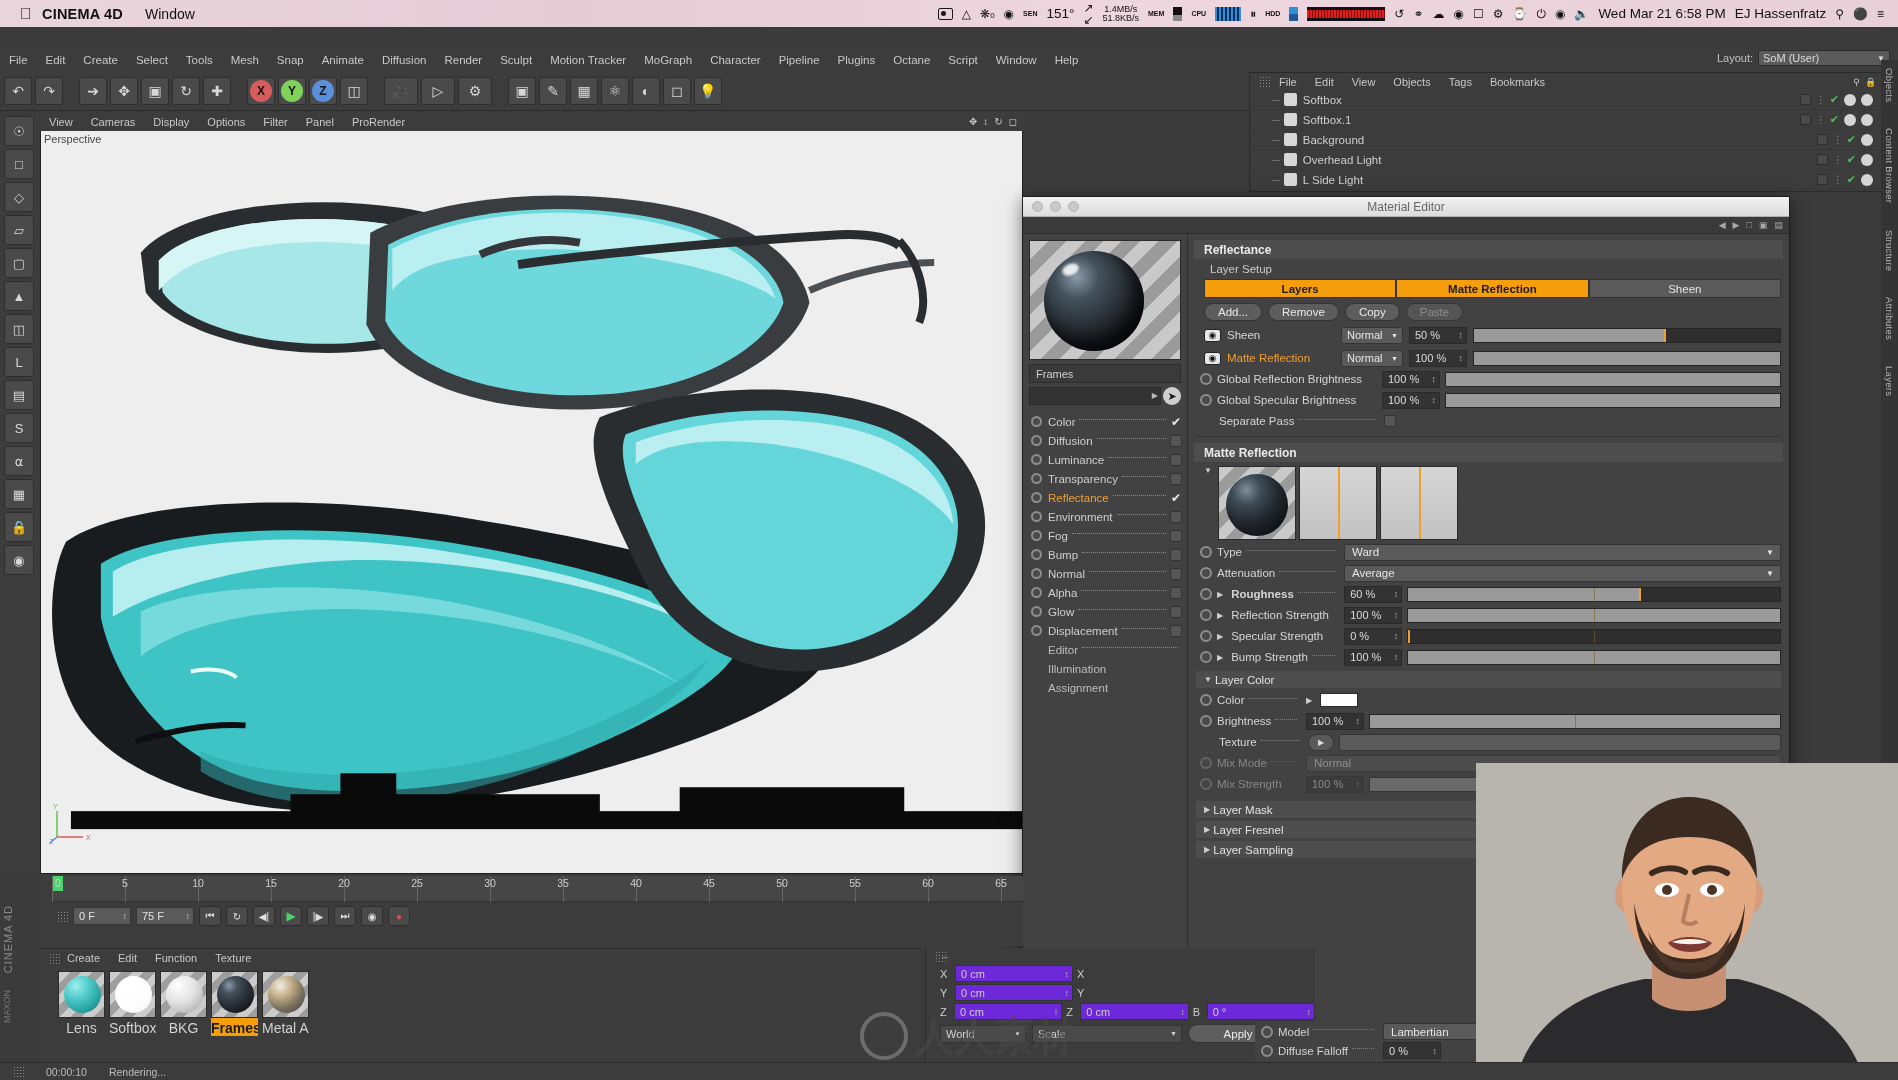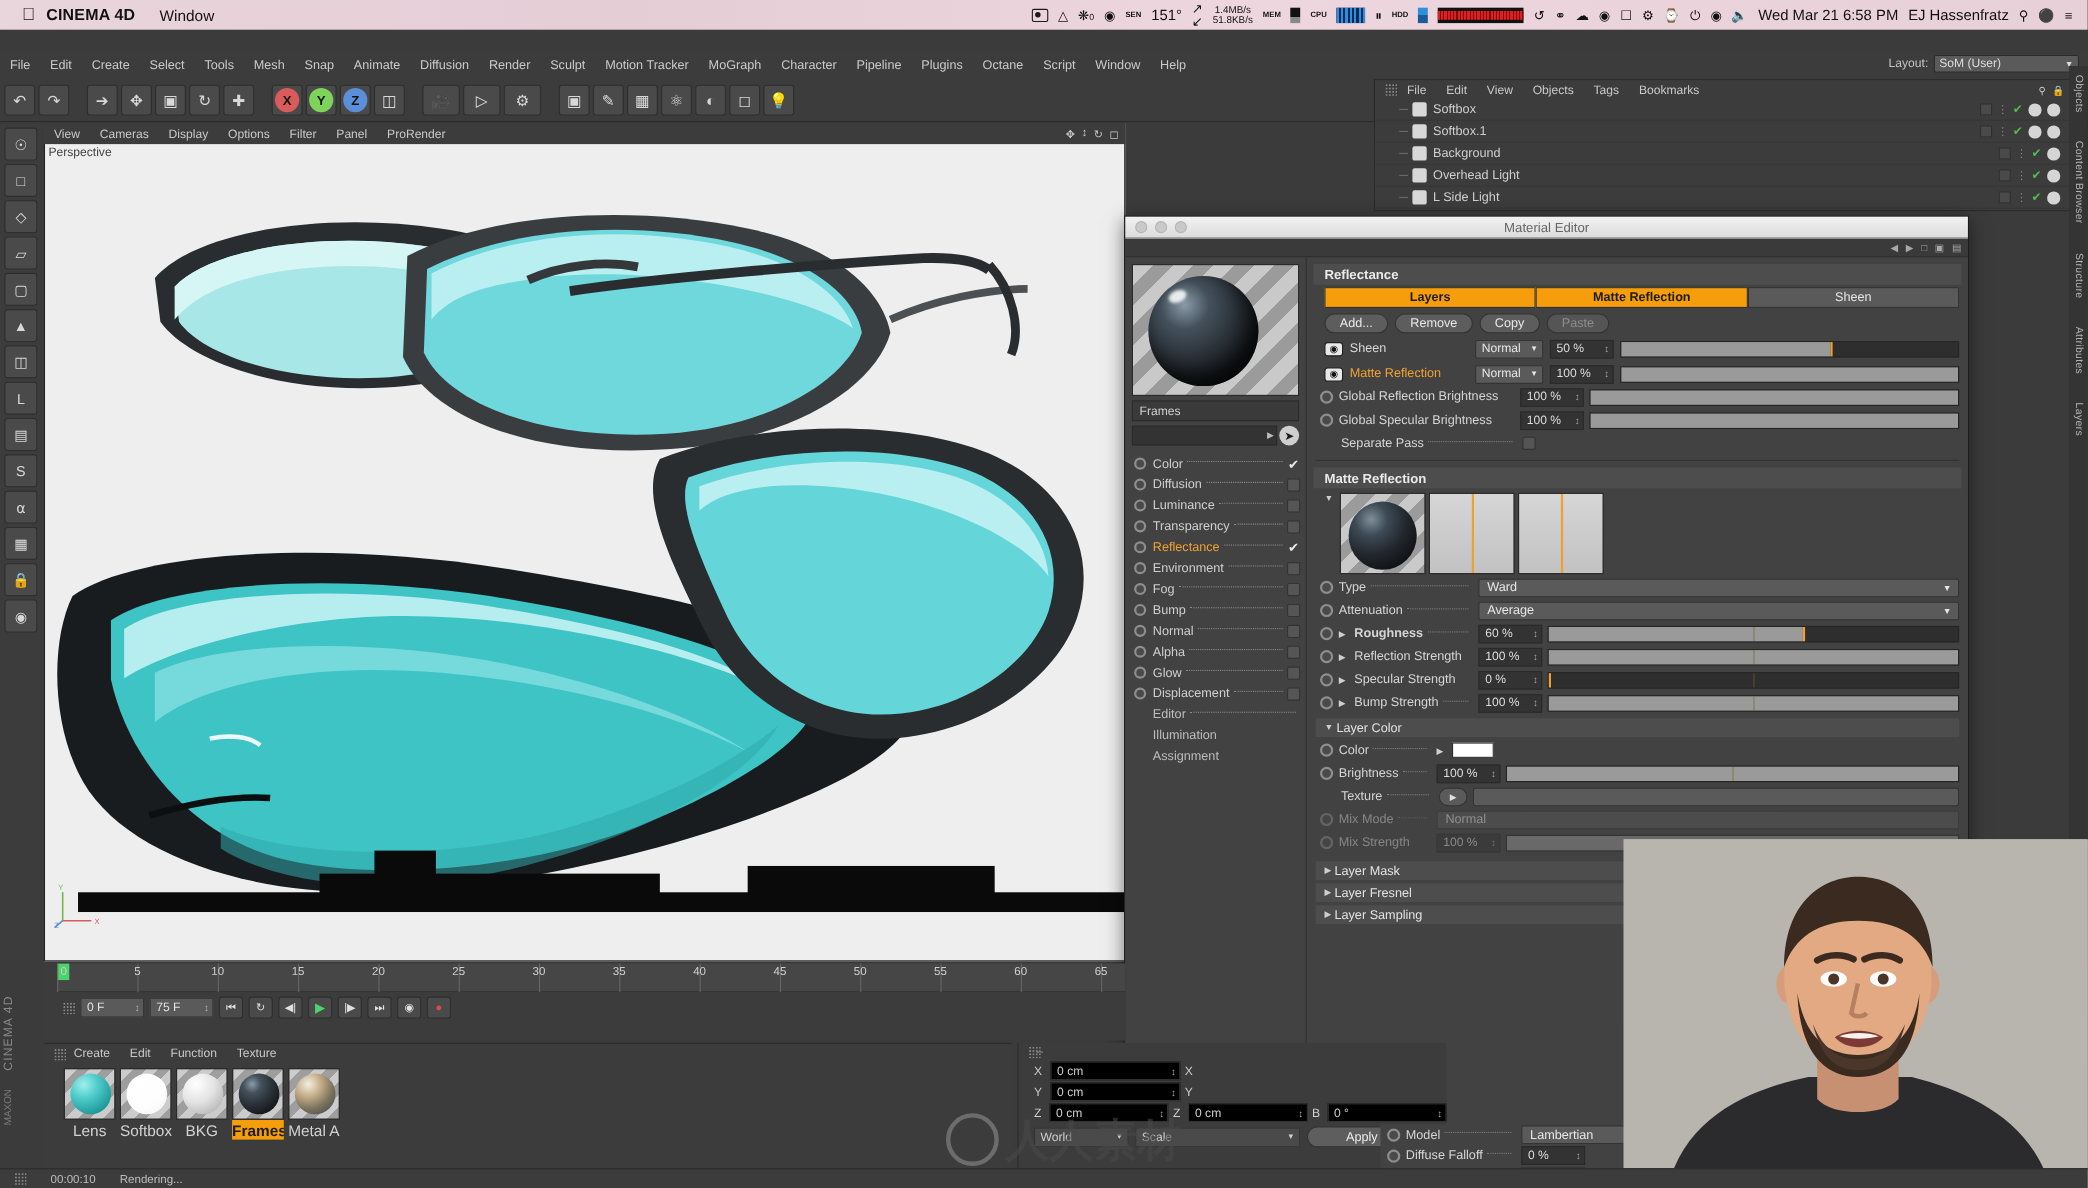--- a/index.html
+++ b/index.html
@@ -222,21 +222,21 @@
       background:repeating-linear-gradient(135deg,#cccccc 0 8px,#9e9e9e 8px 16px);}
   .matthumb .b{position:absolute;left:5px;top:4px;width:37px;height:37px;border-radius:50%;}
   .matlabel{font-size:14px;color:#d2d2d2;text-align:center;padding-top:2px;white-space:nowrap;overflow:hidden;}
   .matlabel.sel{background:#f59d0b;color:#1c1c1c;font-weight:bold;}
 
   
   .coord{position:absolute;left:925px;top:948px;width:390px;height:132px;background:#3c3c3c;border-left:1px solid #2c2c2c;}
   .coordhead{height:16px;display:flex;align-items:center;padding-left:16px;font-size:10px;color:#9a9a9a;}
   .crow{display:flex;align-items:center;gap:4px;height:19px;padding-left:14px;}
   .cax{width:11px;font-size:11px;color:#cfcfcf;}
-  .cfield{width:118px;height:17px;background:#000000;border:1px solid #333;font-size:11px;color:#cfcfcf;
+  .cfield{width:118px;height:17px;background:#6d28d9;border:1px solid #333;font-size:11px;color:#cfcfcf;
       display:flex;align-items:center;padding-left:5px;position:relative;}
   .cfield .sp{position:absolute;right:3px;font-size:9px;color:#b0b0b0;}
   .applyrow{display:flex;align-items:center;gap:6px;padding-left:14px;padding-top:3px;}
   .csel{width:86px;height:18px;background:#4a4a4a;border:1px solid #333;font-size:11px;color:#cfcfcf;
       display:flex;align-items:center;padding-left:5px;position:relative;}
   .csel .car{position:absolute;right:4px;font-size:7px;}
   .applybtn{width:100px;height:19px;background:#5e5e5e;border:1px solid #333;border-radius:10px;
       font-size:11.5px;color:#ececec;display:flex;align-items:center;justify-content:center;}
 
   
@@ -661,20 +661,21 @@
             <span class="cn">Illumination</span>
           </div>
           <div class="chanrow plain">
             <span class="cn">Assignment</span>
           </div>
         </div>
       </div>
 
       <div class="mright">
         <div class="sectitle">Reflectance</div>
+        <div class="subtle">Layer Setup</div>
 
         <div class="segwrap">
           <div class="seg on">Layers</div>
           <div class="seg on2">Matte Reflection</div>
           <div class="seg">Sheen</div>
         </div>
 
         <div class="btnrow">
           <div class="gbtn">Add...</div>
           <div class="gbtn">Remove</div>

